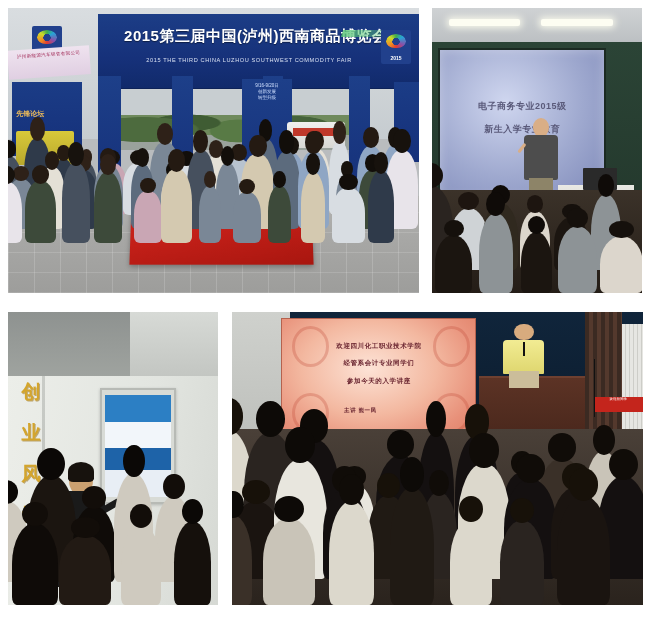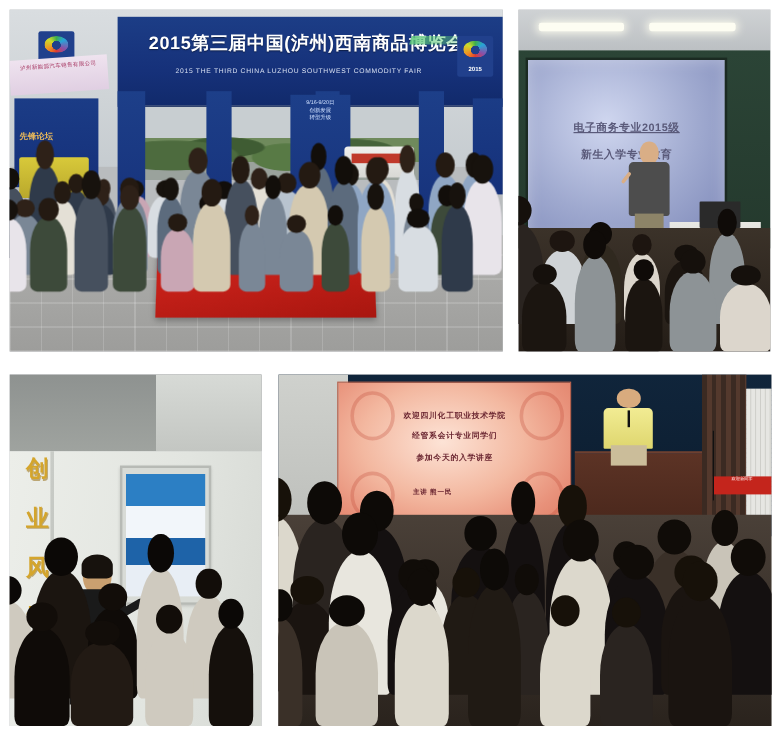--- a/index.html
+++ b/index.html
@@ -92,21 +92,21 @@
     box-shadow:0 0 7px 2px rgba(255,255,240,.85);}
   .p2-tube.a{left:8%;width:34%;}
   .p2-tube.b{left:52%;width:34%;}
   .p2-board{position:absolute;left:0;top:12%;width:100%;height:58%;
     background:linear-gradient(#2b4436,#24392d);}
   .p2-screen{position:absolute;left:3%;top:14%;width:78%;height:52%;
     background:radial-gradient(ellipse at 40% 35%,#cfd6ef 0%,#9fa9cf 55%,#7d88b8 100%);
     border:2px solid #1b2a22;box-shadow:inset 0 0 12px rgba(255,255,255,.35);}
   .p2-screen-l1,.p2-screen-l2{position:absolute;left:0;right:0;text-align:center;
     color:#5a5a7a;font-size:9px;font-weight:bold;letter-spacing:.5px;}
-  .p2-screen-l1{top:34%;text-decoration:underline;}
+  .p2-screen-l1{top:34%;}
   .p2-screen-l2{top:49%;}
   .p2-speaker{position:absolute;left:44%;top:38%;width:16%;height:36%;}
   .p2-sp-body{position:absolute;left:0;top:18%;width:100%;height:44%;
     background:#4d4d4d;border-radius:4px 4px 2px 2px;}
   .p2-sp-legs{position:absolute;left:14%;top:60%;width:72%;height:40%;background:#8d8468;}
   .p2-sp-head{position:absolute;left:26%;top:2%;width:48%;height:18%;
     border-radius:50%;background:#d9ae86;}
   .p2-sp-arm{position:absolute;left:-30%;top:16%;width:34%;height:6%;
     background:#d9ae86;transform:rotate(-52deg);transform-origin:100% 50%;border-radius:3px;}
   .p2-desk{position:absolute;left:60%;top:62%;width:36%;height:14%;

